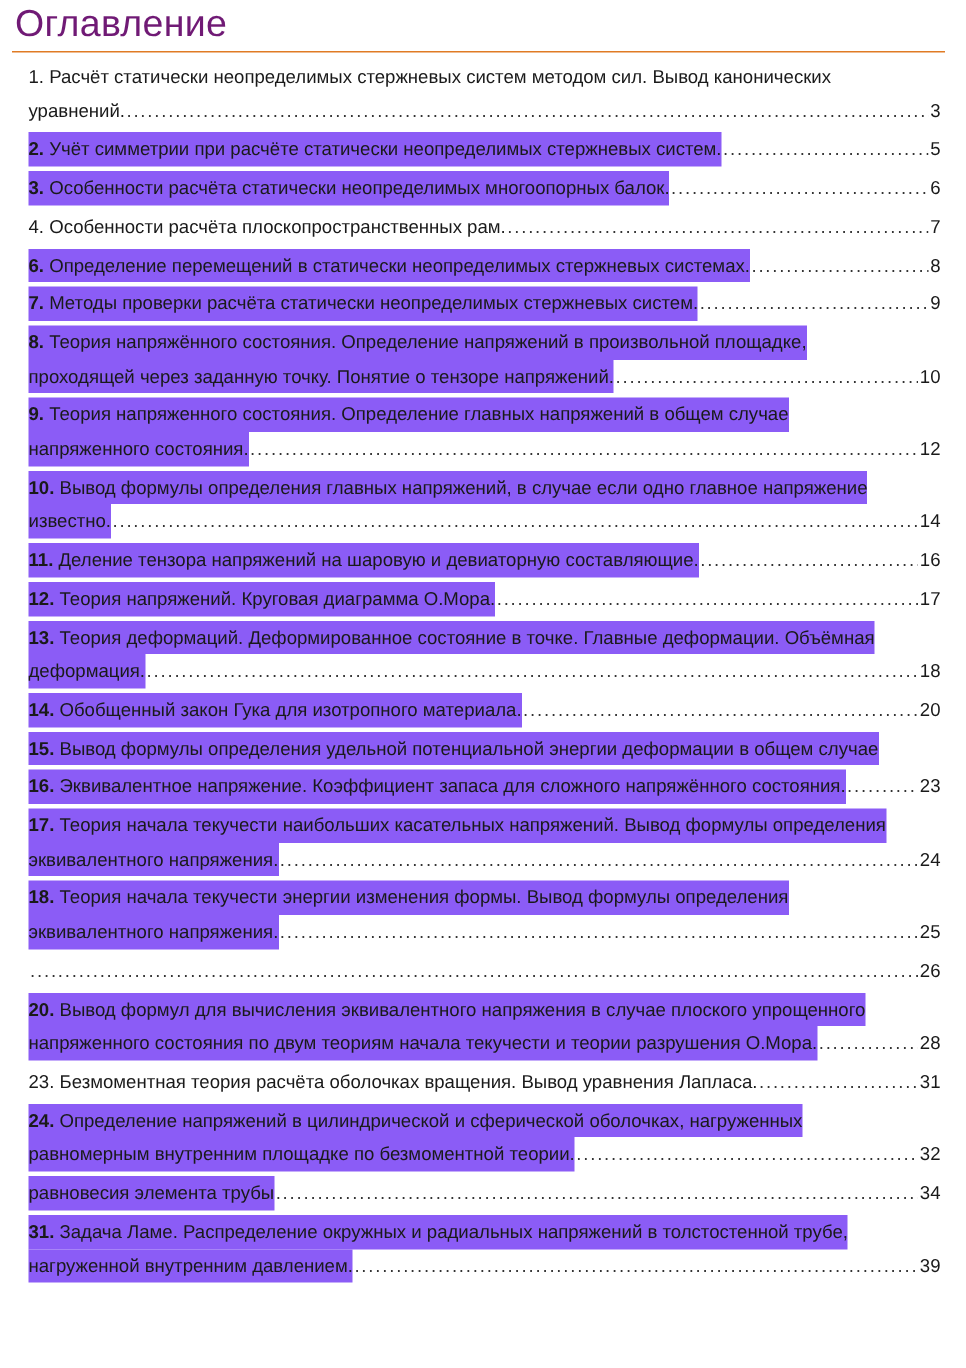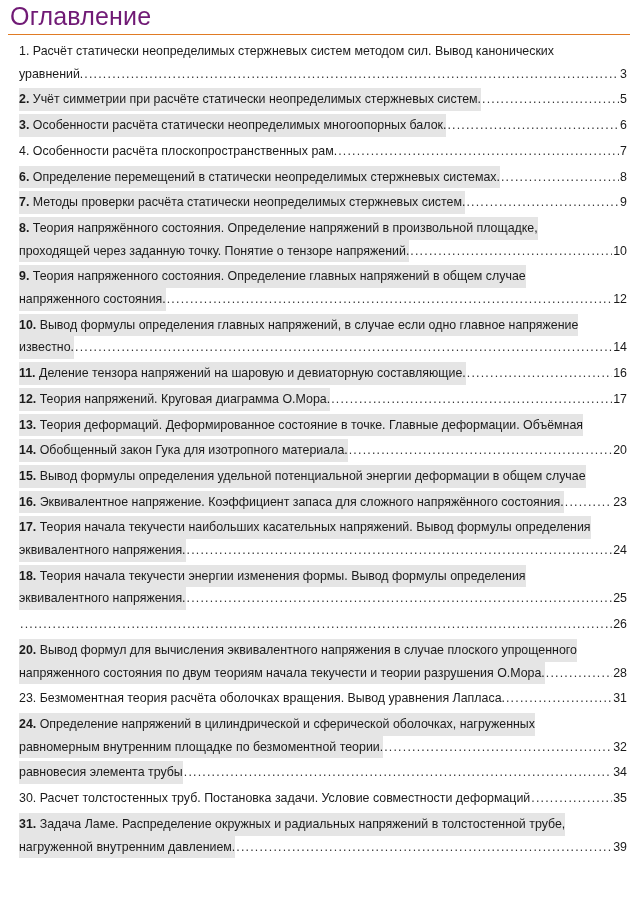--- a/index.html
+++ b/index.html
@@ -3,21 +3,21 @@
 <meta charset="utf-8">
 <style>
   html, body { margin: 0; padding: 0; background: #ffffff; }
   body { width: 644px; height: 912px; overflow: hidden; font-family: "Liberation Sans", sans-serif; color: #1a1a1a; position: relative; }
   .title { position: absolute; left: 10px; top: 2px; font-size: 25px; font-weight: normal; color: #701a75; letter-spacing: 0.2px; }
   .rule { position: absolute; left: 8px; top: 34px; width: 622px; height: 0; border-top: 1.5px solid #e07b24; }
   .toc { position: absolute; left: 19px; top: 40px; width: 608px; }
   .entry { font-size: 12.4px; line-height: 22.7px; margin-bottom: 3px; }
   .line { display: flex; align-items: center; }
   .line .text { white-space: nowrap; }
-  .hl .text, .hl .first { background: #e5e5e5; }
+  .hl .text, .hl .first { background: #8b5cf6; }
   .dots { flex: 1; overflow: hidden; white-space: nowrap; margin: 0 1px; letter-spacing: 1.2px; color: #333; }
   .dots::after { content: "........................................................................................................................................................................................................"; }
   .page { white-space: nowrap; }
   .first { display: inline; white-space: nowrap; }
   .num.bold { font-weight: bold; }
 </style>
 </head>
 <body>
 
 <div class="title">Оглавление</div>
@@ -110,20 +110,25 @@
       <div class="line">
         <span class="text"><span class="num bold">12.</span><span> Теория напряжений. Круговая диаграмма О.Мора.</span></span>
         <span class="dots"></span>
         <span class="page">17</span>
       </div>
     </div>
     <div class="entry hl">
       <div class="line">
         <span class="first"><span class="num bold">13.</span><span> Теория деформаций. Деформированное состояние в точке. Главные деформации. Объёмная</span></span>
       </div>
+      <div class="line">
+        <span class="text"><span>деформация.</span></span>
+        <span class="dots"></span>
+        <span class="page">18</span>
+      </div>
     </div>
     <div class="entry hl">
       <div class="line">
         <span class="text"><span class="num bold">14.</span><span> Обобщенный закон Гука для изотропного материала.</span></span>
         <span class="dots"></span>
         <span class="page">20</span>
       </div>
     </div>
     <div class="entry hl">
       <div class="line">
@@ -188,27 +193,20 @@
         <span class="text"><span>равномерным внутренним площадке по безмоментной теории.</span></span>
         <span class="dots"></span>
         <span class="page">32</span>
       </div>
     </div>
     <div class="entry hl">
       <div class="line">
         <span class="text"><span>равновесия элемента трубы</span></span>
         <span class="dots"></span>
         <span class="page">34</span>
-      </div>
-    </div>
-    <div class="entry">
-      <div class="line">
-        <span class="text"><span class="num">30.</span><span> Расчет толстостенных труб. Постановка задачи. Условие совместности деформаций</span></span>
-        <span class="dots"></span>
-        <span class="page">35</span>
       </div>
     </div>
     <div class="entry hl">
       <div class="line">
         <span class="first"><span class="num bold">31.</span><span> Задача Ламе. Распределение окружных и радиальных напряжений в толстостенной трубе,</span></span>
       </div>
       <div class="line">
         <span class="text"><span>нагруженной внутренним давлением.</span></span>
         <span class="dots"></span>
         <span class="page">39</span>

